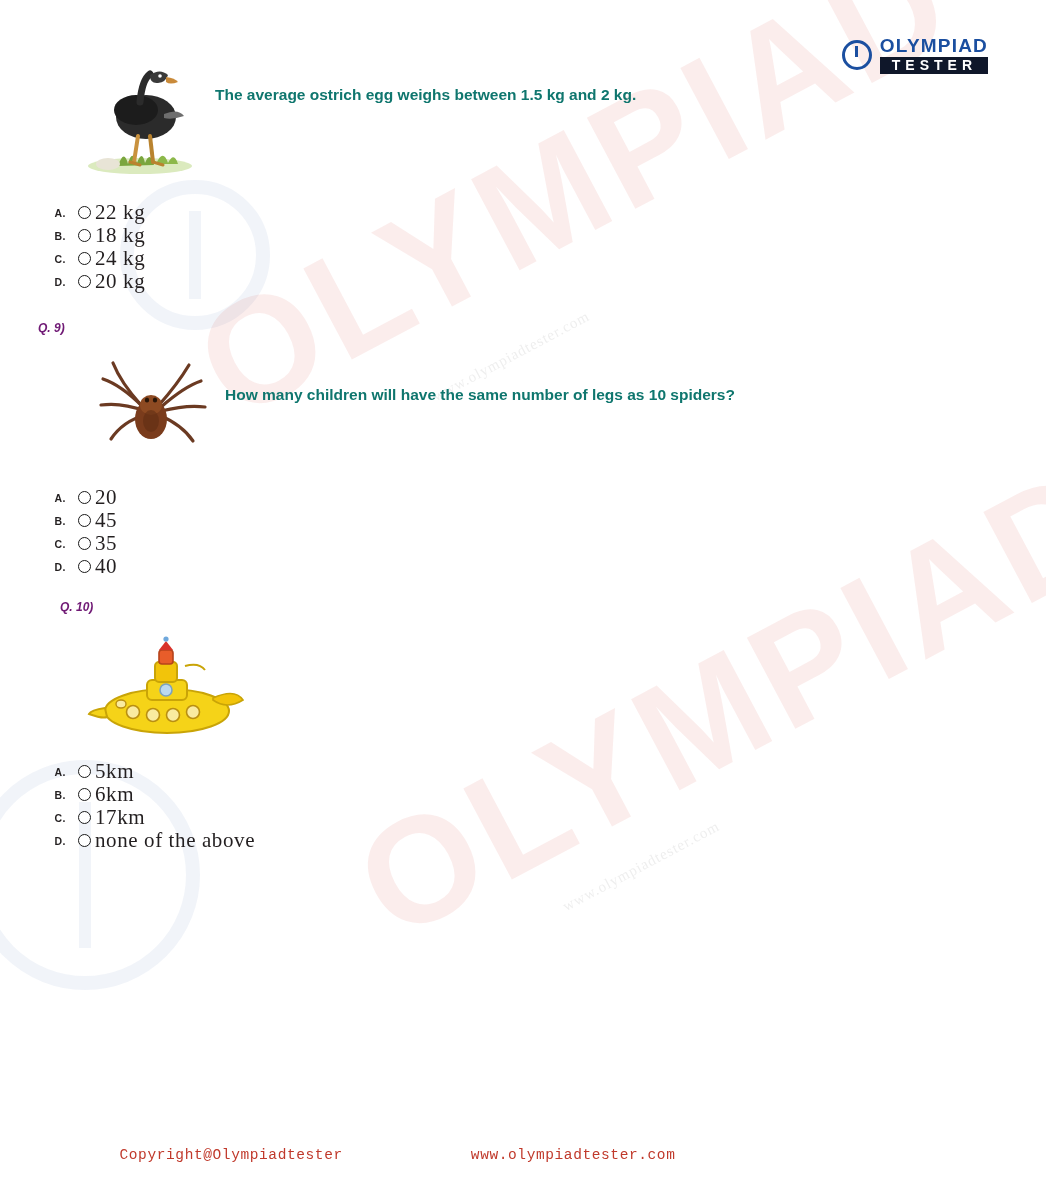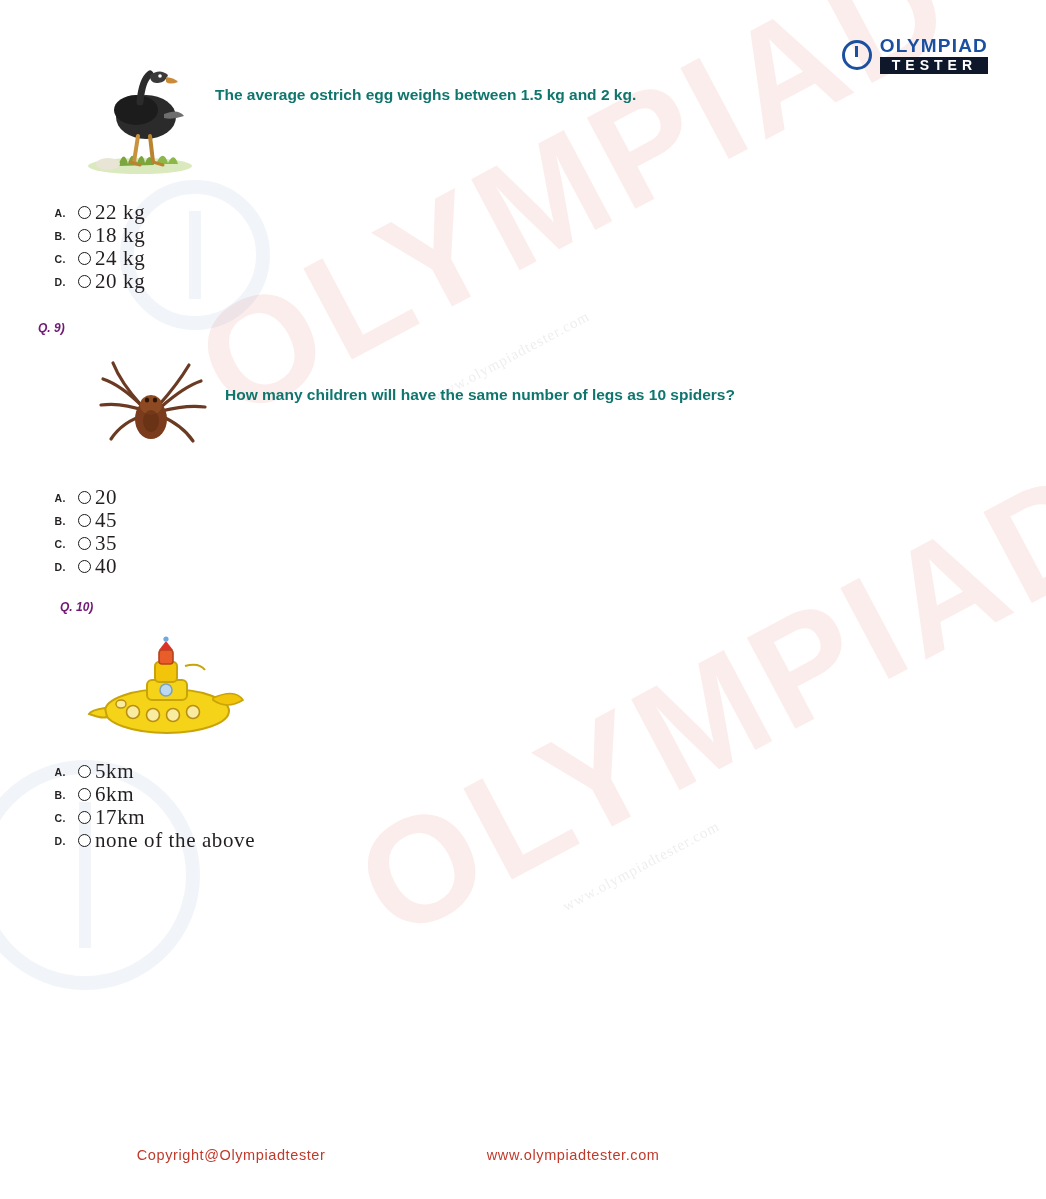--- a/index.html
+++ b/index.html
@@ -178,21 +178,21 @@
   }
 
   
   .footer {
     position: absolute;
     left: 0;
     right: 0;
     bottom: 36px;
     display: flex;
     z-index: 3;
-    font-family: Liberation Sans, sans-serif;
+    font-family: Liberation Mono, monospace;
     font-size: 14.5px;
     color: #c0392b;
     letter-spacing: 0.6px;
     padding-left: 40px;
   }
   .footer .f1 { width: 38%; text-align: center; }
   .footer .f2 { width: 30%; text-align: center; }
   .footer .f3 { width: 32%; text-align: center; }
 </style>
 </head>

